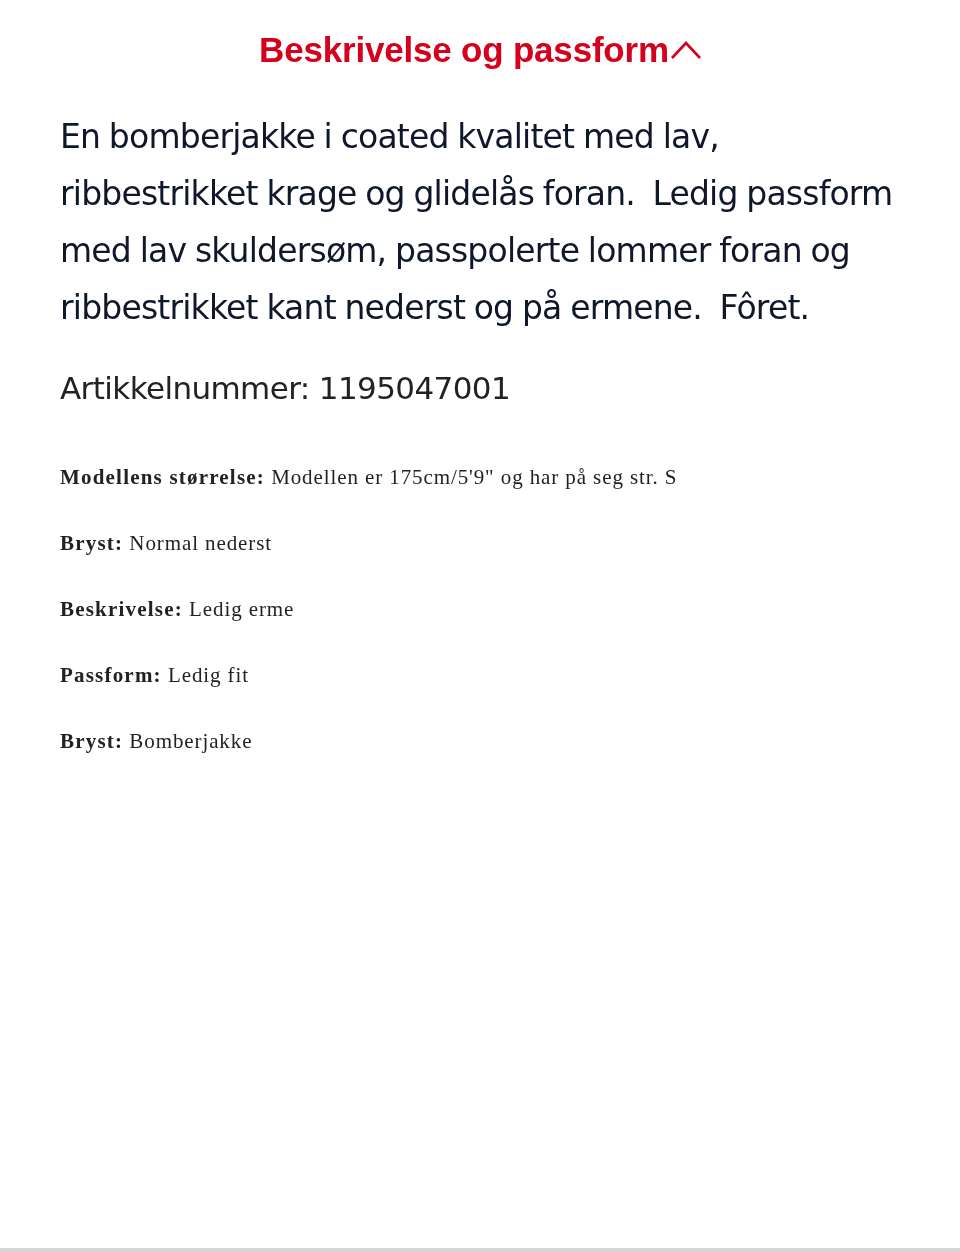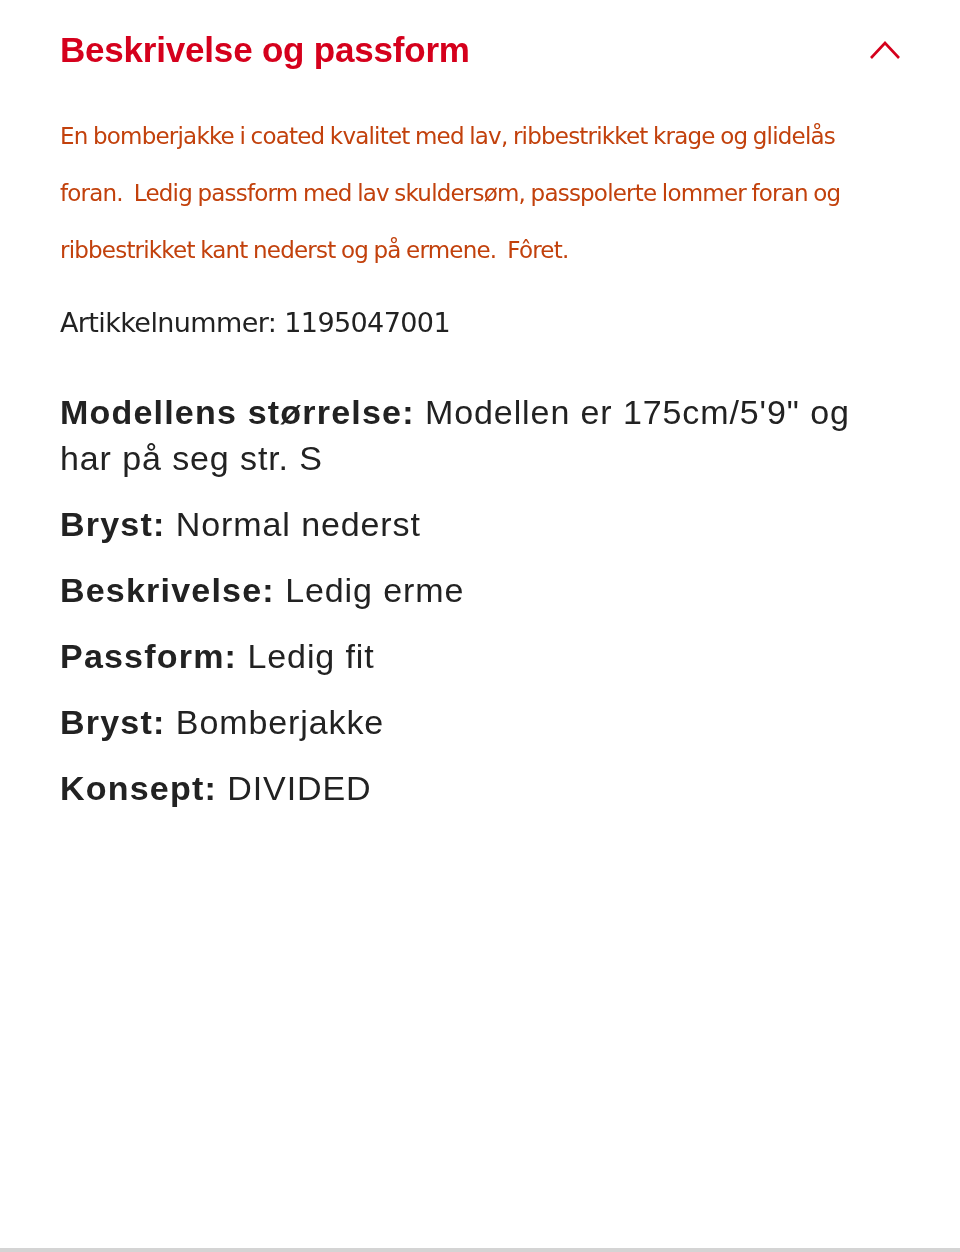--- a/index.html
+++ b/index.html
@@ -16,21 +16,21 @@
       color: #222222;
     }
     .accordion-header {
       position: absolute;
       left: 60px;
       right: 60px;
       top: 22px;
       height: 56px;
       display: flex;
       align-items: center;
-      justify-content: space-between;
+      justify-content: center;
       cursor: pointer;
     }
     .accordion-title {
       font-family: "Liberation Sans", sans-serif;
       font-weight: 700;
       font-size: 35px;
       color: #d5001c;
       letter-spacing: -0.2px;
     }
     .chevron {
@@ -42,42 +42,42 @@
       justify-content: center;
     }
     .content {
       position: absolute;
       left: 60px;
       right: 60px;
       top: 108px;
     }
     .description {
       font-family: "DejaVu Sans", sans-serif;
-      font-size: 23px;
+      font-size: 33px;
       line-height: 57px;
-      color: #c2410c;
+      color: #0f172a;
       margin: 0;
       letter-spacing: -0.8px;
       word-spacing: -1px;
       white-space: pre-wrap;
     }
     .article-number {
-      margin-top: 24px;
+      margin-top: 32px;
       font-family: "DejaVu Sans", sans-serif;
-      font-size: 27px;
+      font-size: 31px;
       line-height: 40px;
       color: #222222;
       letter-spacing: -0.6px;
     }
     .attributes {
       margin-top: 46px;
     }
     .attr {
-      font-family: Liberation Sans, sans-serif;
-      font-size: 34px;
+      font-family: Liberation Serif, serif;
+      font-size: 21px;
       line-height: 46px;
       color: #222222;
       letter-spacing: 0.9px;
       margin-bottom: 20px;
     }
     .attr .label {
       font-weight: 700;
       letter-spacing: 1.2px;
     }
     .divider {
@@ -120,20 +120,16 @@
       <span class="value">Ledig erme</span>
     </div>
     <div class="attr">
       <span class="label">Passform:</span>
       <span class="value">Ledig fit</span>
     </div>
     <div class="attr">
       <span class="label">Bryst:</span>
       <span class="value">Bomberjakke</span>
     </div>
-    <div class="attr">
-      <span class="label">Konsept:</span>
-      <span class="value">DIVIDED</span>
-    </div>
   </div>
 </div>
 
 <div class="divider"></div>
 
 </body></html>

